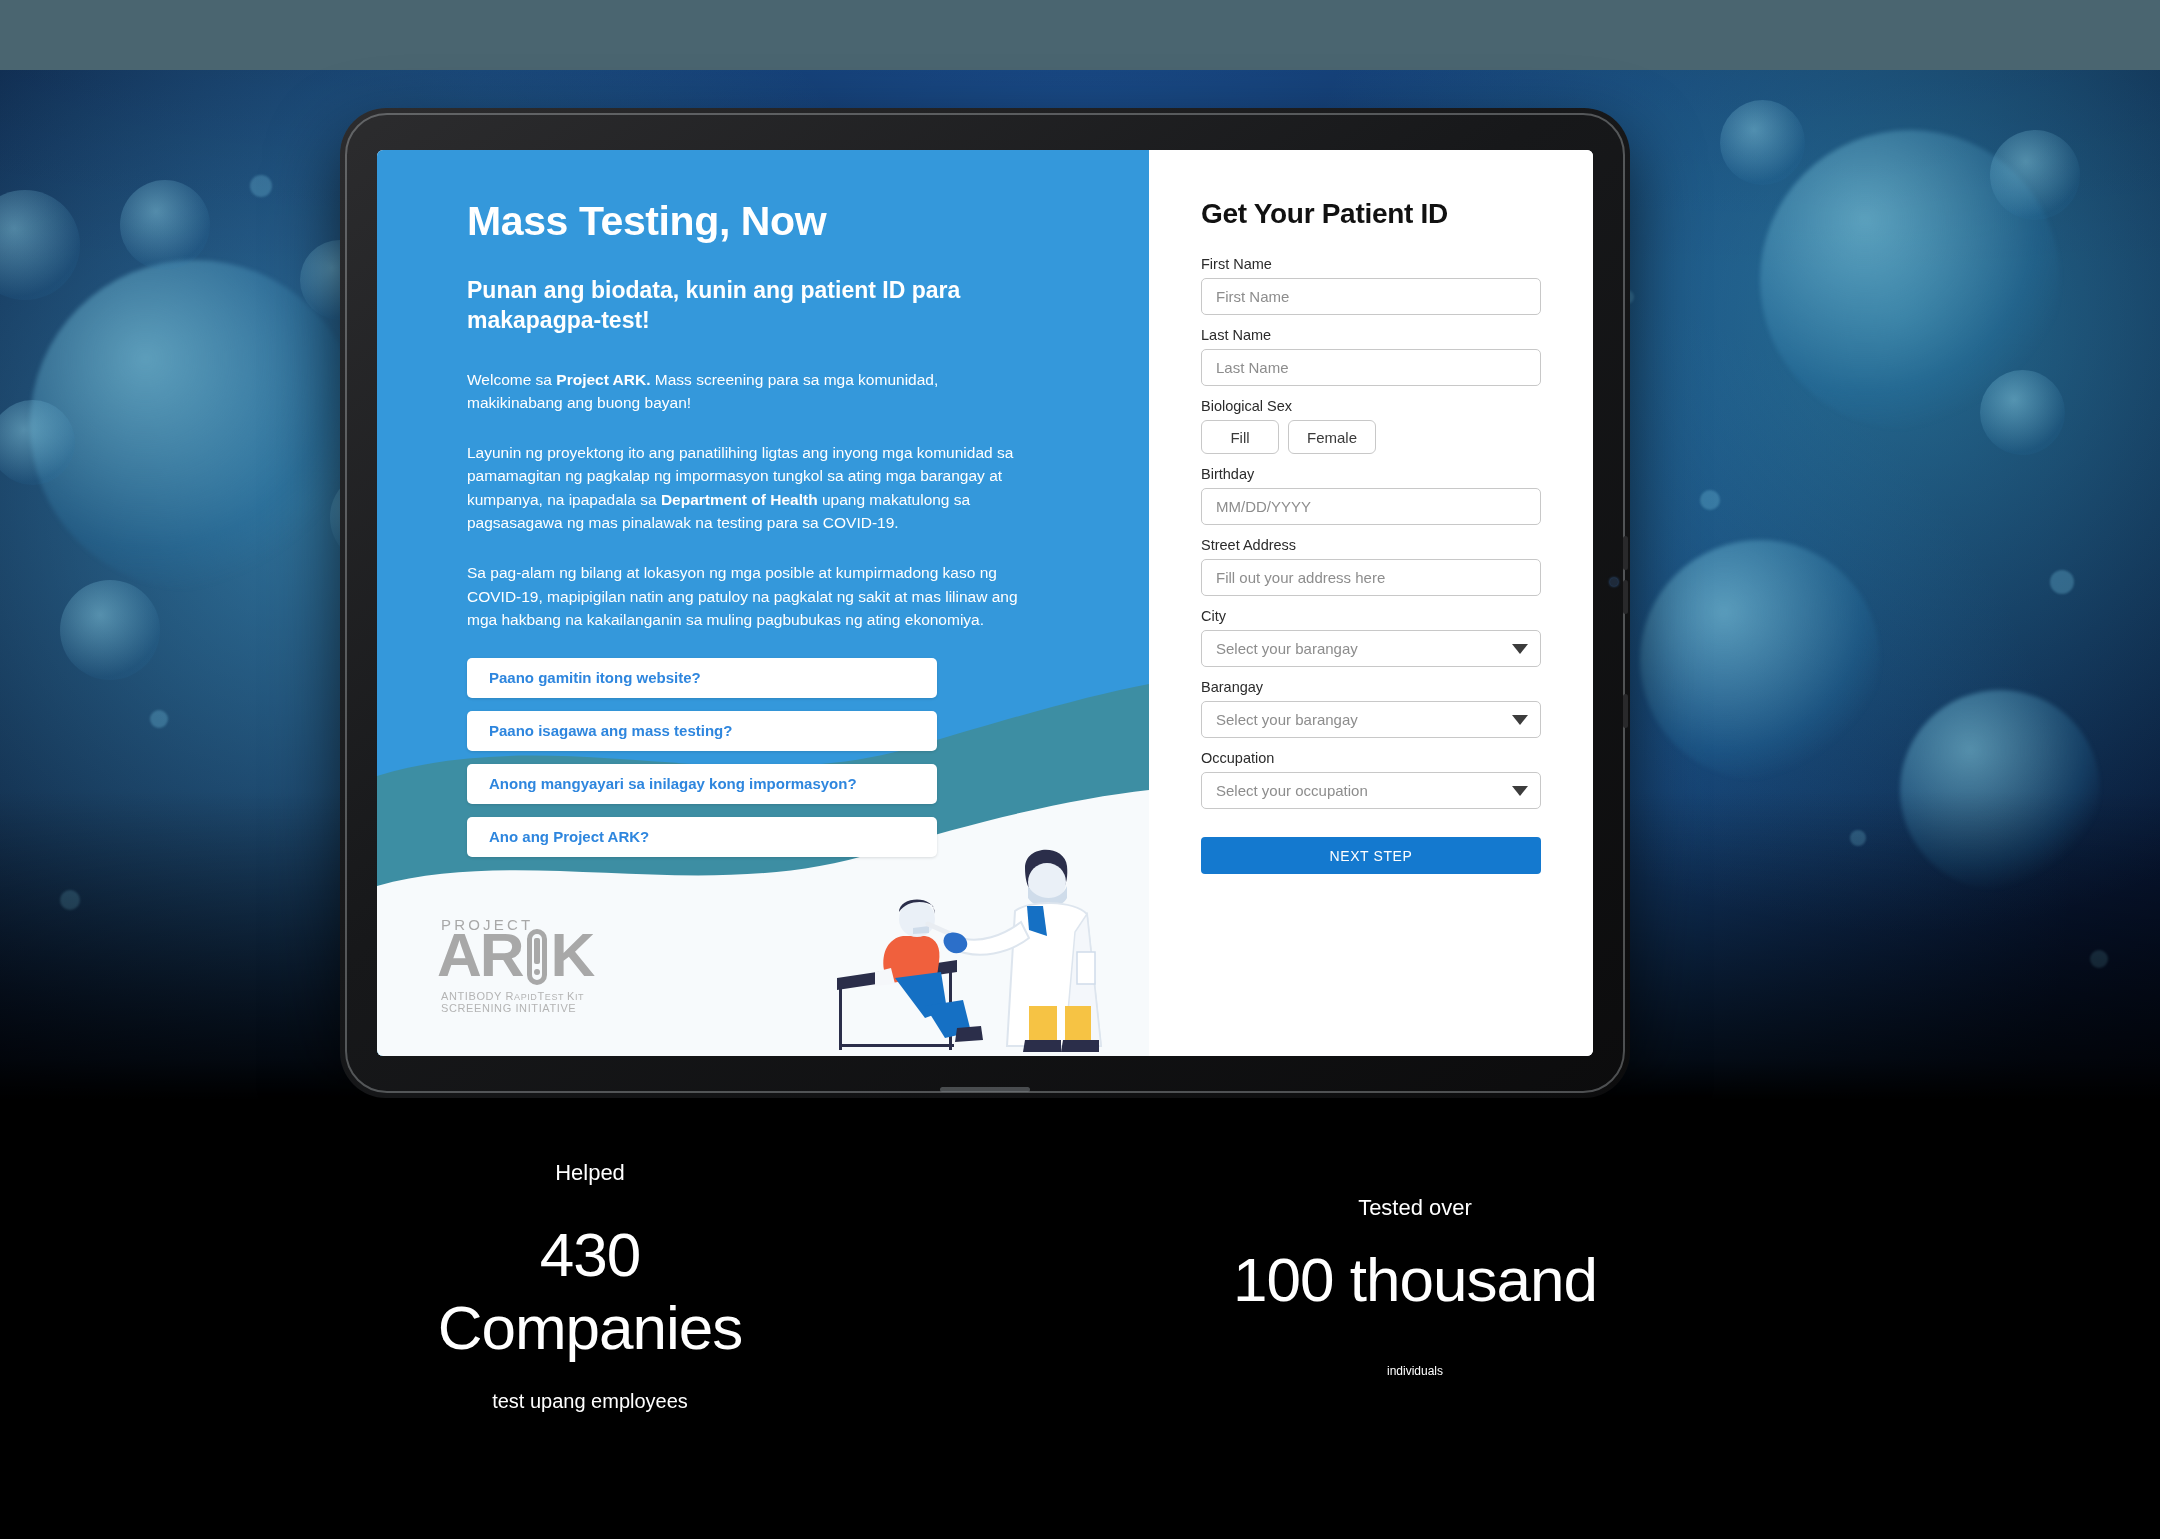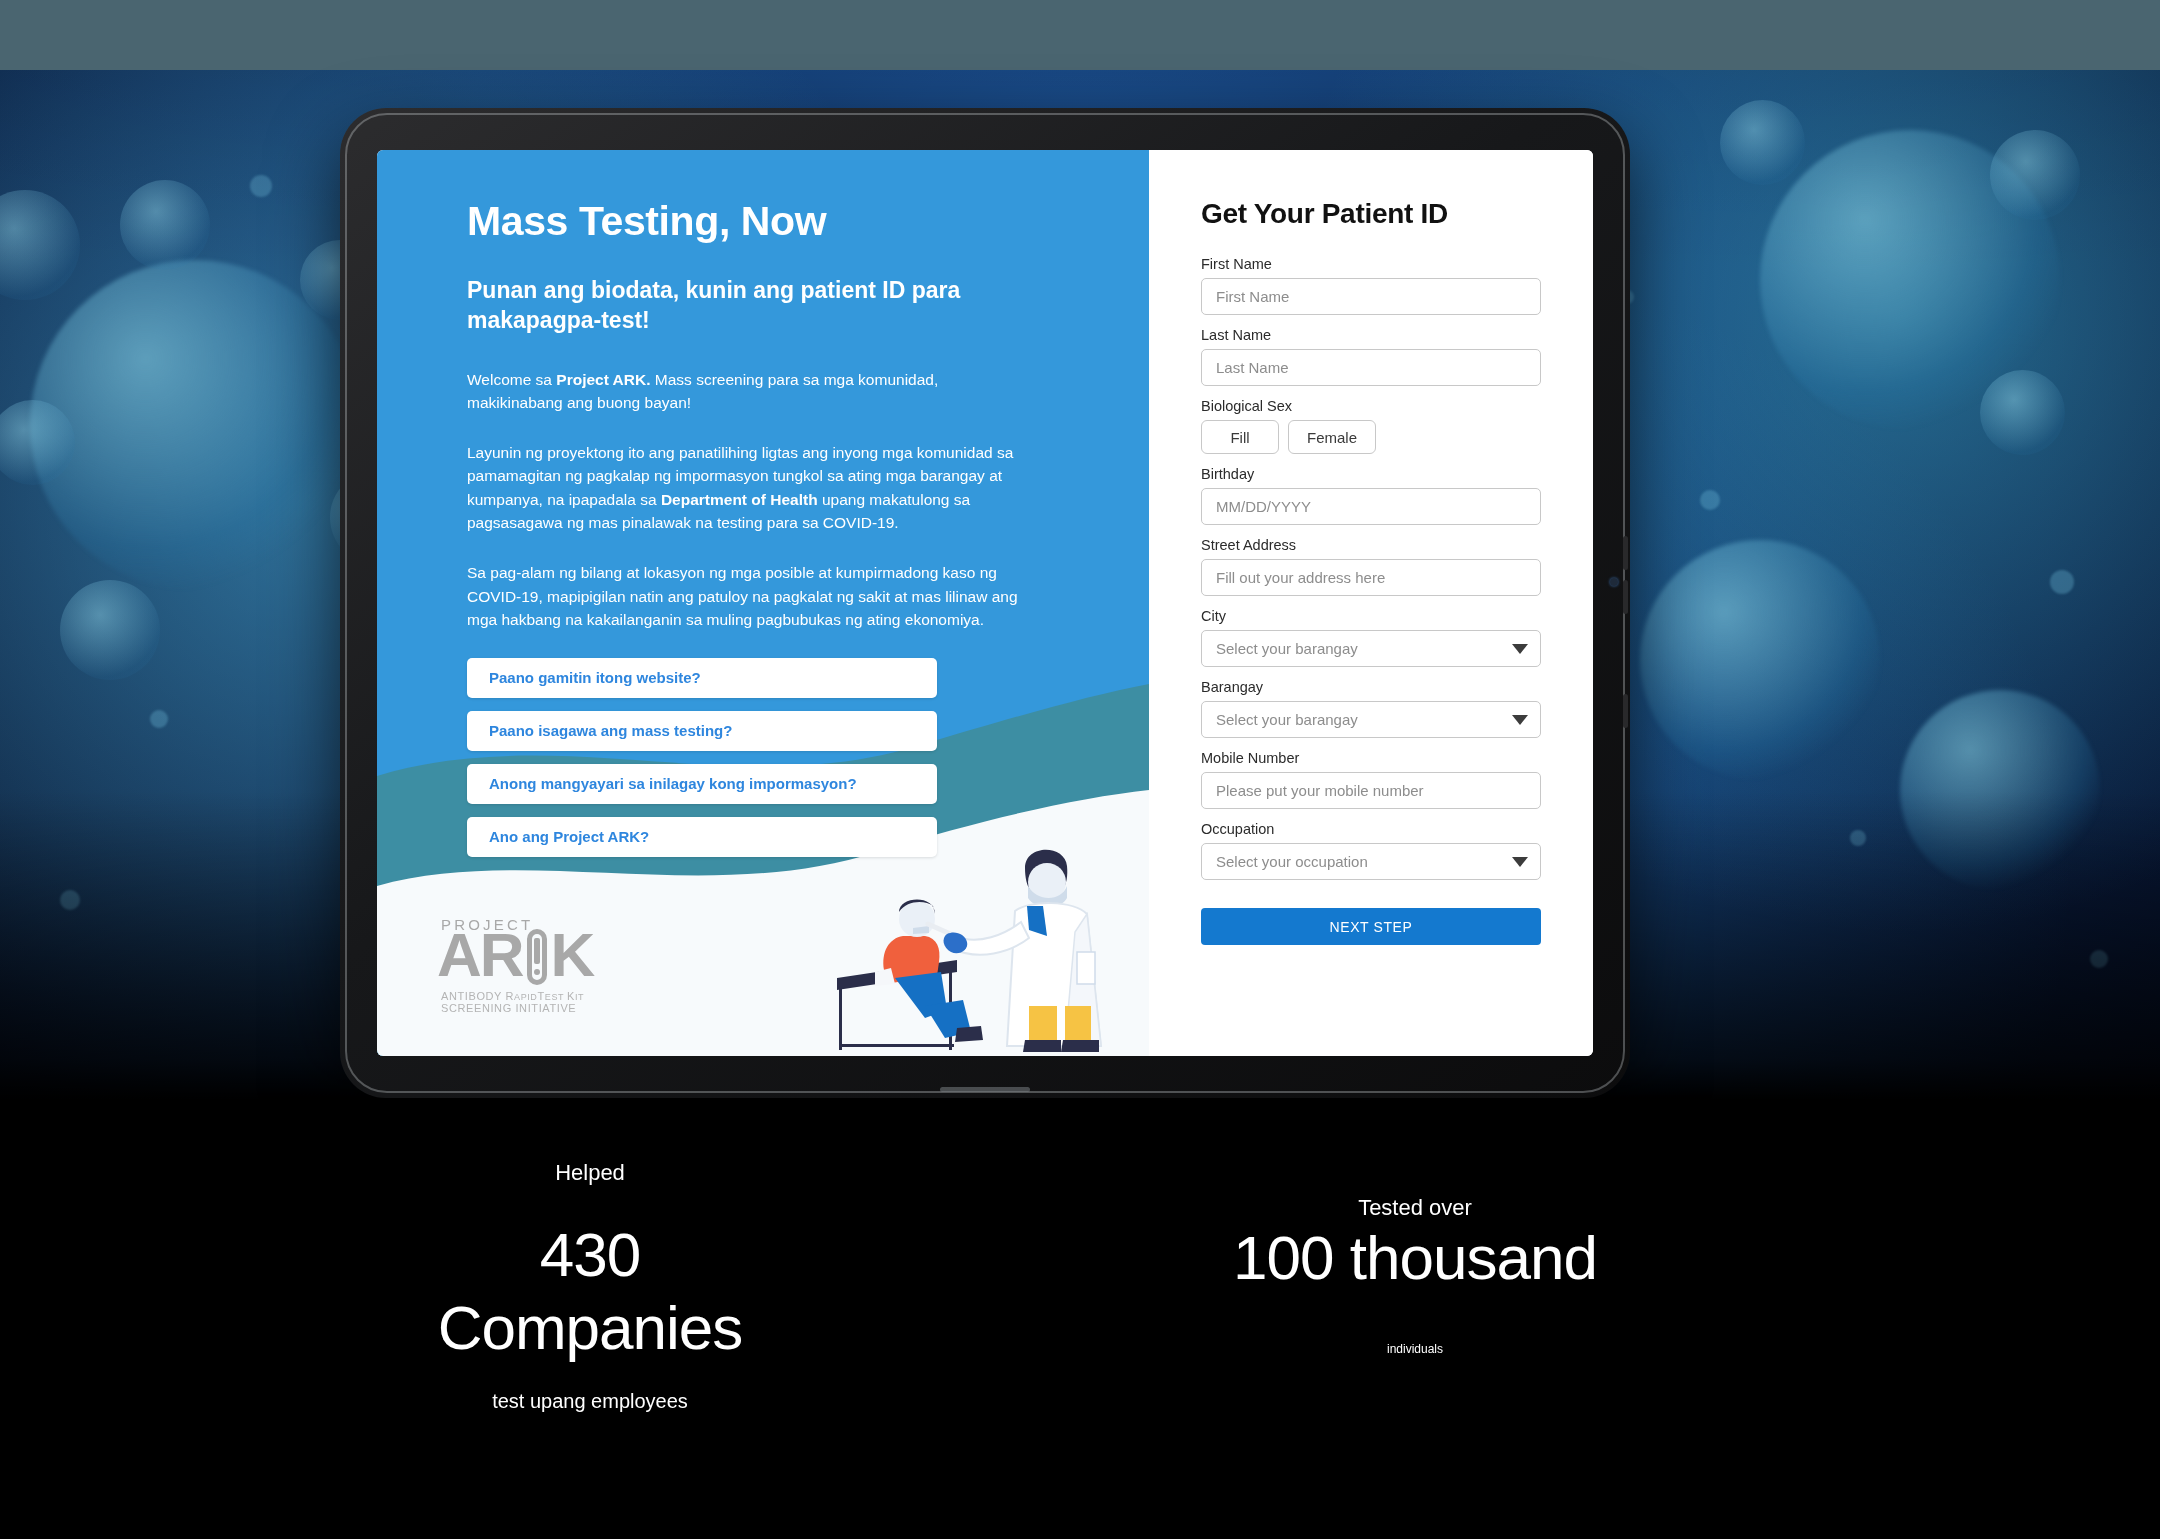--- a/index.html
+++ b/index.html
@@ -183,21 +183,21 @@
     cursor: pointer; font-family: "Liberation Sans", sans-serif;
   }
 
   
   .stats { position: absolute; left: 0; top: 1100px; width: 2160px; height: 439px; background: #000; }
   .stat { position: absolute; text-align: center; color: #fff; }
   .stat-a { left: 370px; top: 60px; width: 440px; }
   .stat-b { left: 1130px; top: 95px; width: 570px; }
   .stat-cap { font-size: 22px; font-weight: 400; }
   .stat-big-a { font-size: 62px; font-weight: 400; line-height: 1.18; margin-top: 32px; letter-spacing: -1px; }
-  .stat-big-b { font-size: 62px; font-weight: 400; line-height: 1.18; letter-spacing: -1px; }
+  .stat-big-b { font-size: 62px; font-weight: 400; line-height: 1.18; margin-top: 22px; letter-spacing: -1px; }
   .stat-foot-a { font-size: 20px; margin-top: 26px; }
   .stat-foot-b { font-size: 12px; margin-top: 48px; }
 </style>
 </head>
 <body>
 
 <div class="page">
 
   <div class="top-strip"></div>
 
@@ -352,24 +352,20 @@
         </div>
 
         <div class="field">
           <span class="field-label">Barangay</span>
           <div class="select-wrap">
             <div class="select-box">Select your barangay</div>
             <span class="caret"></span>
           </div>
         </div>
 
-        <div class="field">
-          <span class="field-label">Mobile Number</span>
-          <input class="txt-input" type="text" placeholder="Please put your mobile number" style="">
-        </div>
 
         <div class="field">
           <span class="field-label">Occupation</span>
           <div class="select-wrap">
             <div class="select-box">Select your occupation</div>
             <span class="caret"></span>
           </div>
         </div>
 
         <button class="next-btn">NEXT STEP</button>

